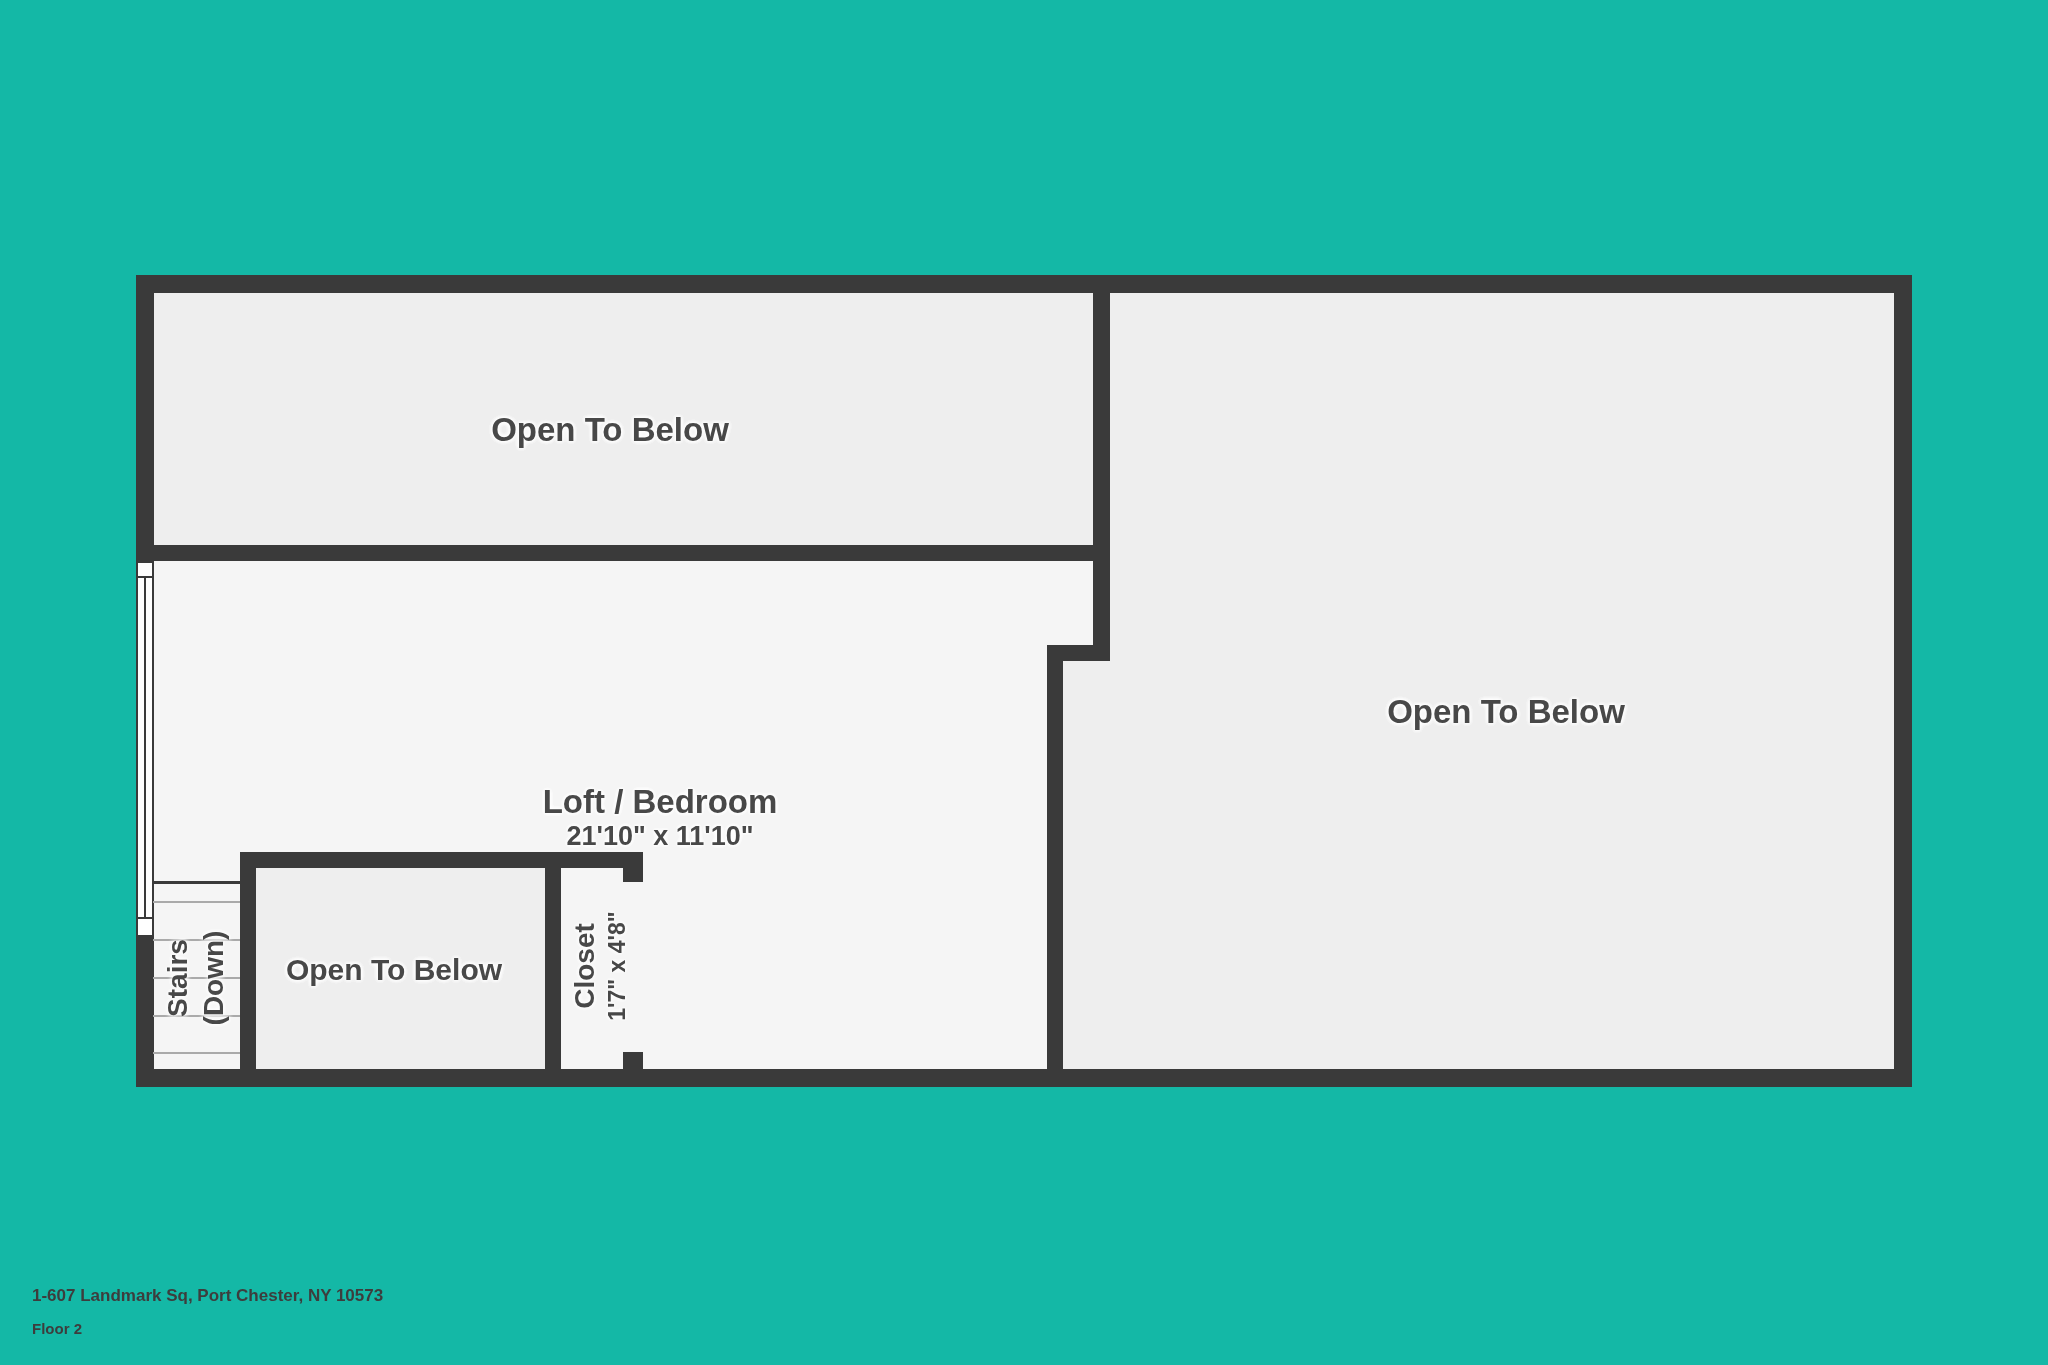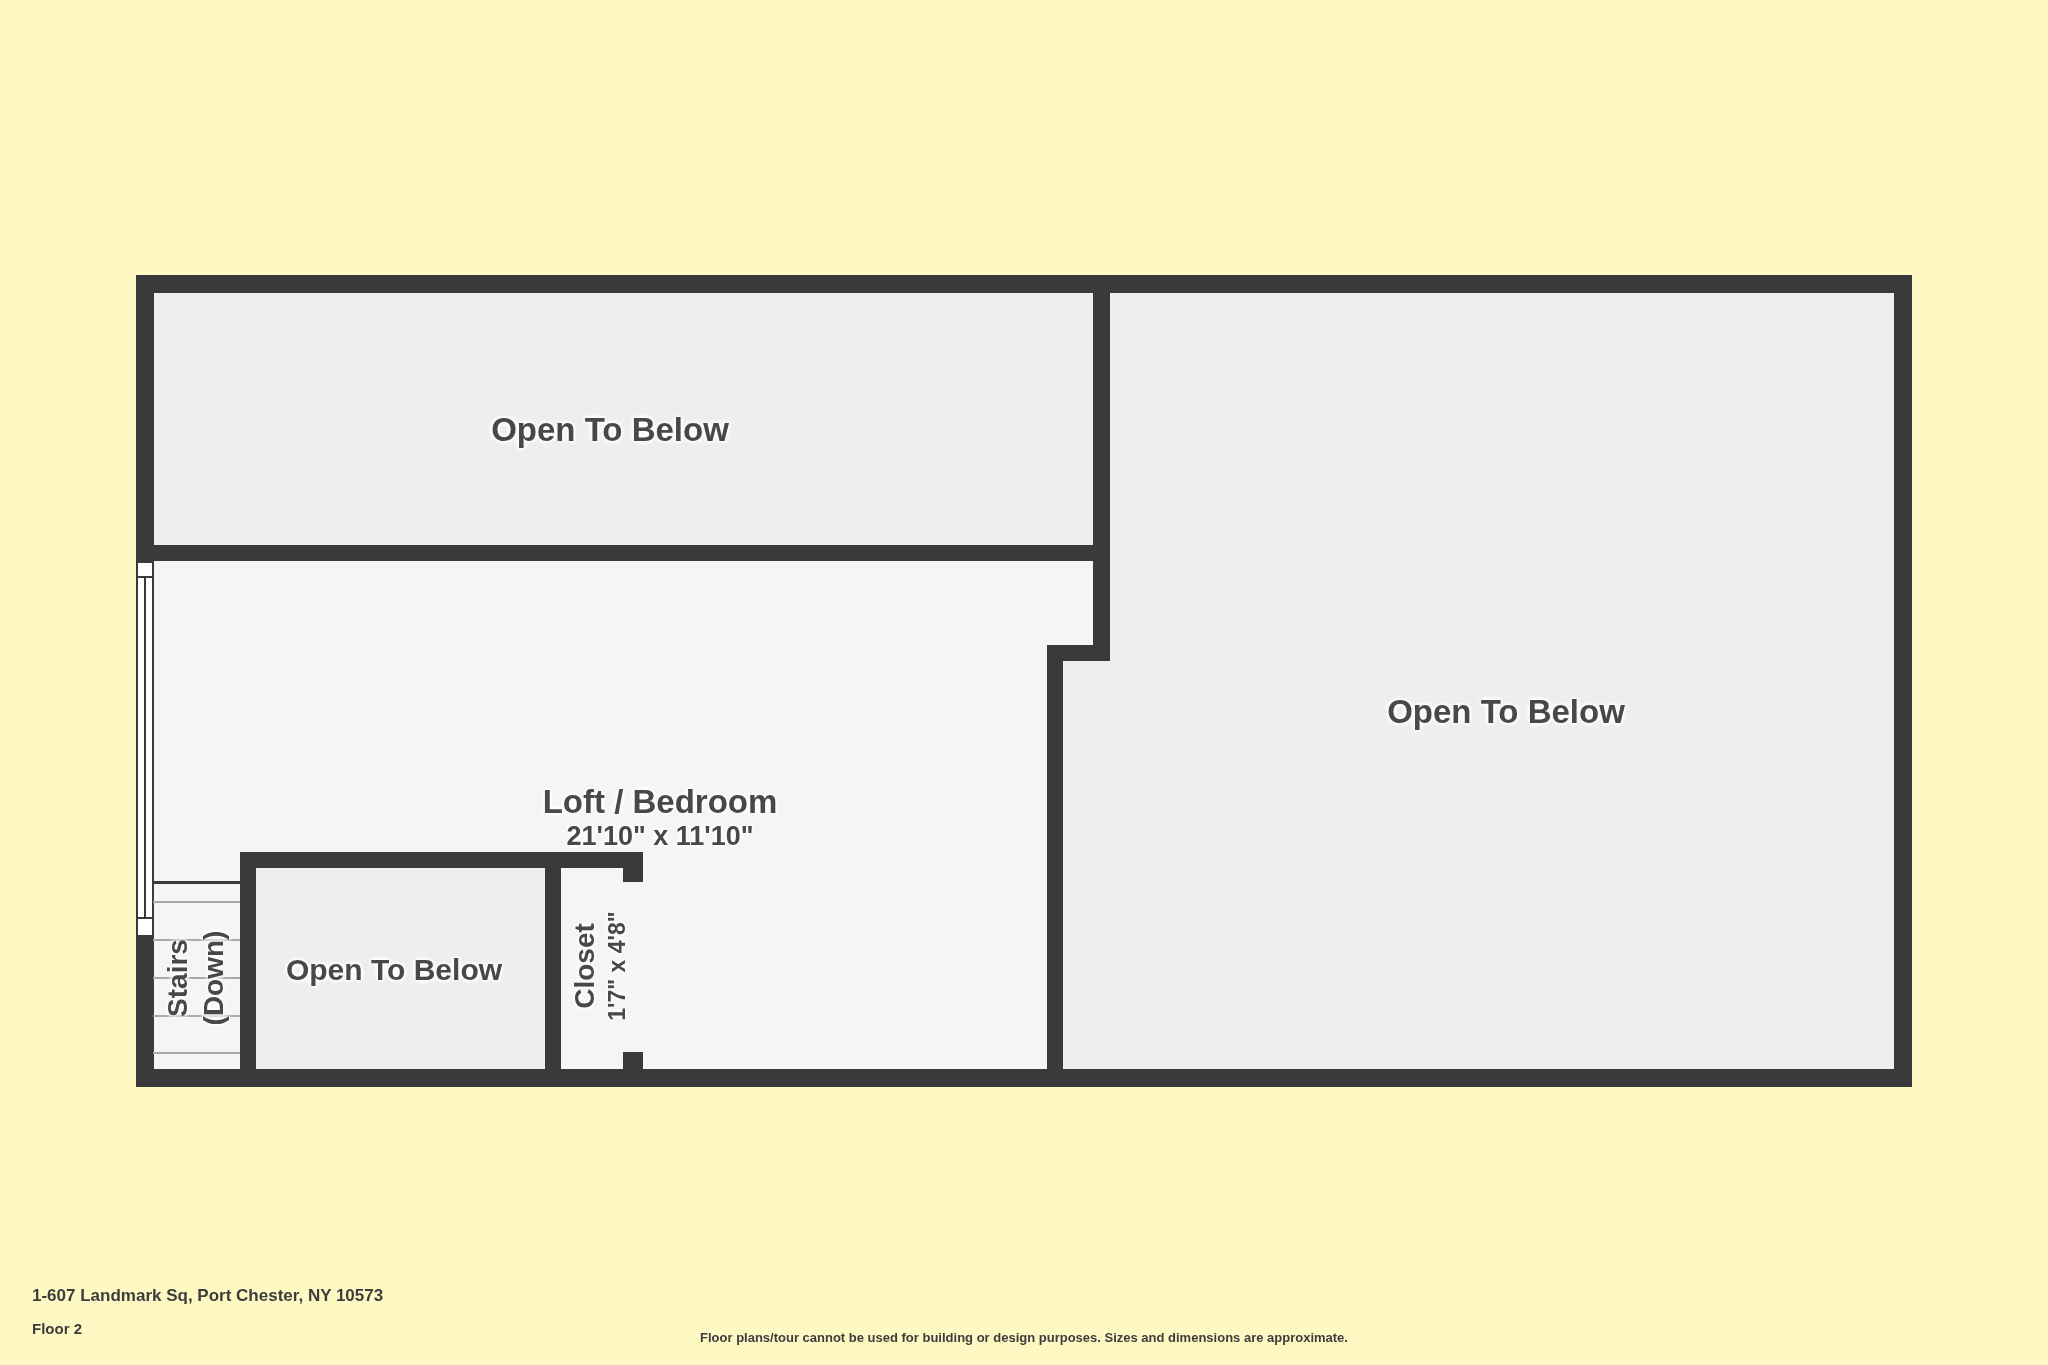--- a/index.html
+++ b/index.html
@@ -1,18 +1,18 @@
 <!DOCTYPE html>
 <html><head>
 <meta charset="utf-8">
 <style>
   html,body{margin:0;padding:0;background:#ffffff;}
   .canvas{
     position:relative;width:2048px;height:1365px;overflow:hidden;
-    background:#fef9c3;font-family:"Liberation Sans",sans-serif;
+    background:#14b8a6;font-family:"Liberation Sans",sans-serif;
   }
   .wall{position:absolute;background:#3a3a3a;}
   .floor-open{position:absolute;background:#eeeeee;}
   .floor-loft{position:absolute;background:#f5f5f5;}
   .room-label{
     position:absolute;transform:translate(-50%,-50%);
     color:#484848;font-weight:bold;font-size:33px;white-space:nowrap;
     text-shadow:0 0 5px #fff,0 0 5px #fff,0 0 5px #fff,0 0 5px #fff;
     text-align:center;line-height:1.15;
   }
@@ -95,15 +95,14 @@
     <div>(Down)</div>
   </div>
 
   <div class="rot-label" style="left:600px;top:966px;">
     <div>Closet</div>
     <div class="dims">1'7" x 4'8"</div>
   </div>
 
   <div class="footer-text addr">1-607 Landmark Sq, Port Chester, NY 10573</div>
   <div class="footer-text floorno">Floor 2</div>
-  <div class="footer-text disclaimer">Floor plans/tour cannot be used for building or design purposes. Sizes and dimensions are approximate.</div>
 
 </div>
 
 </body></html>

